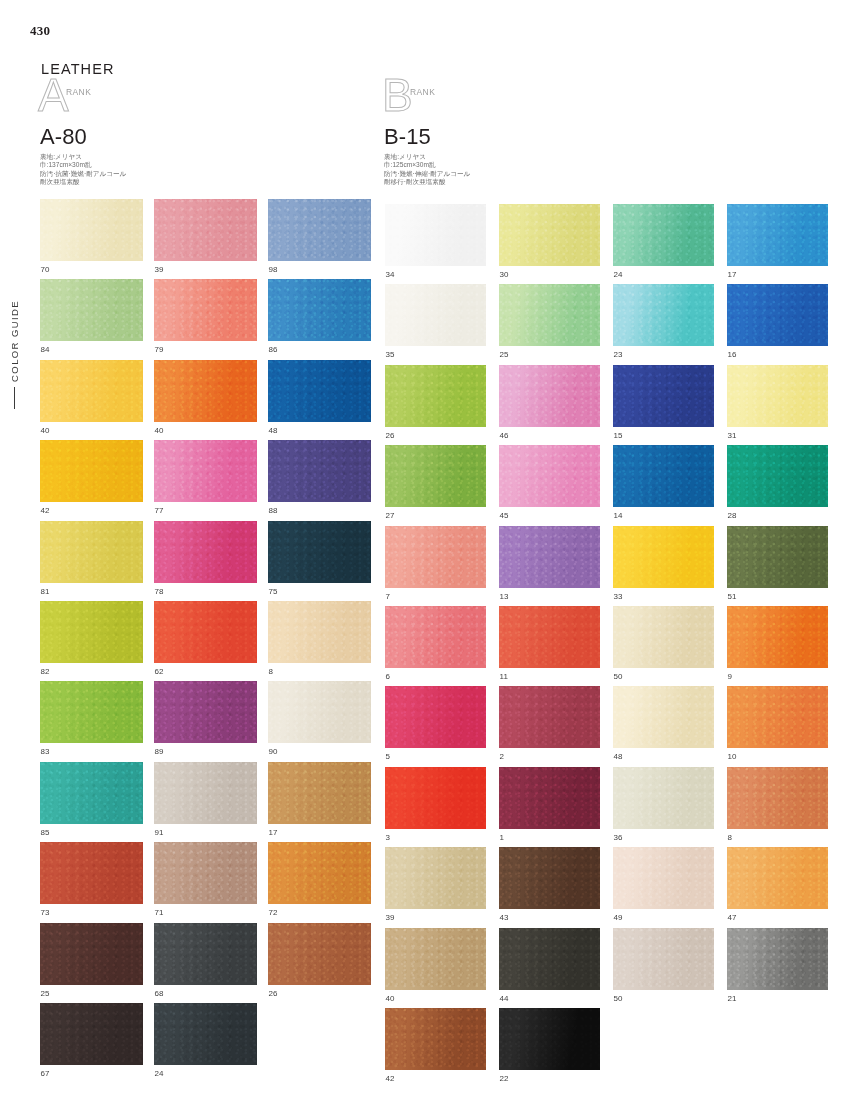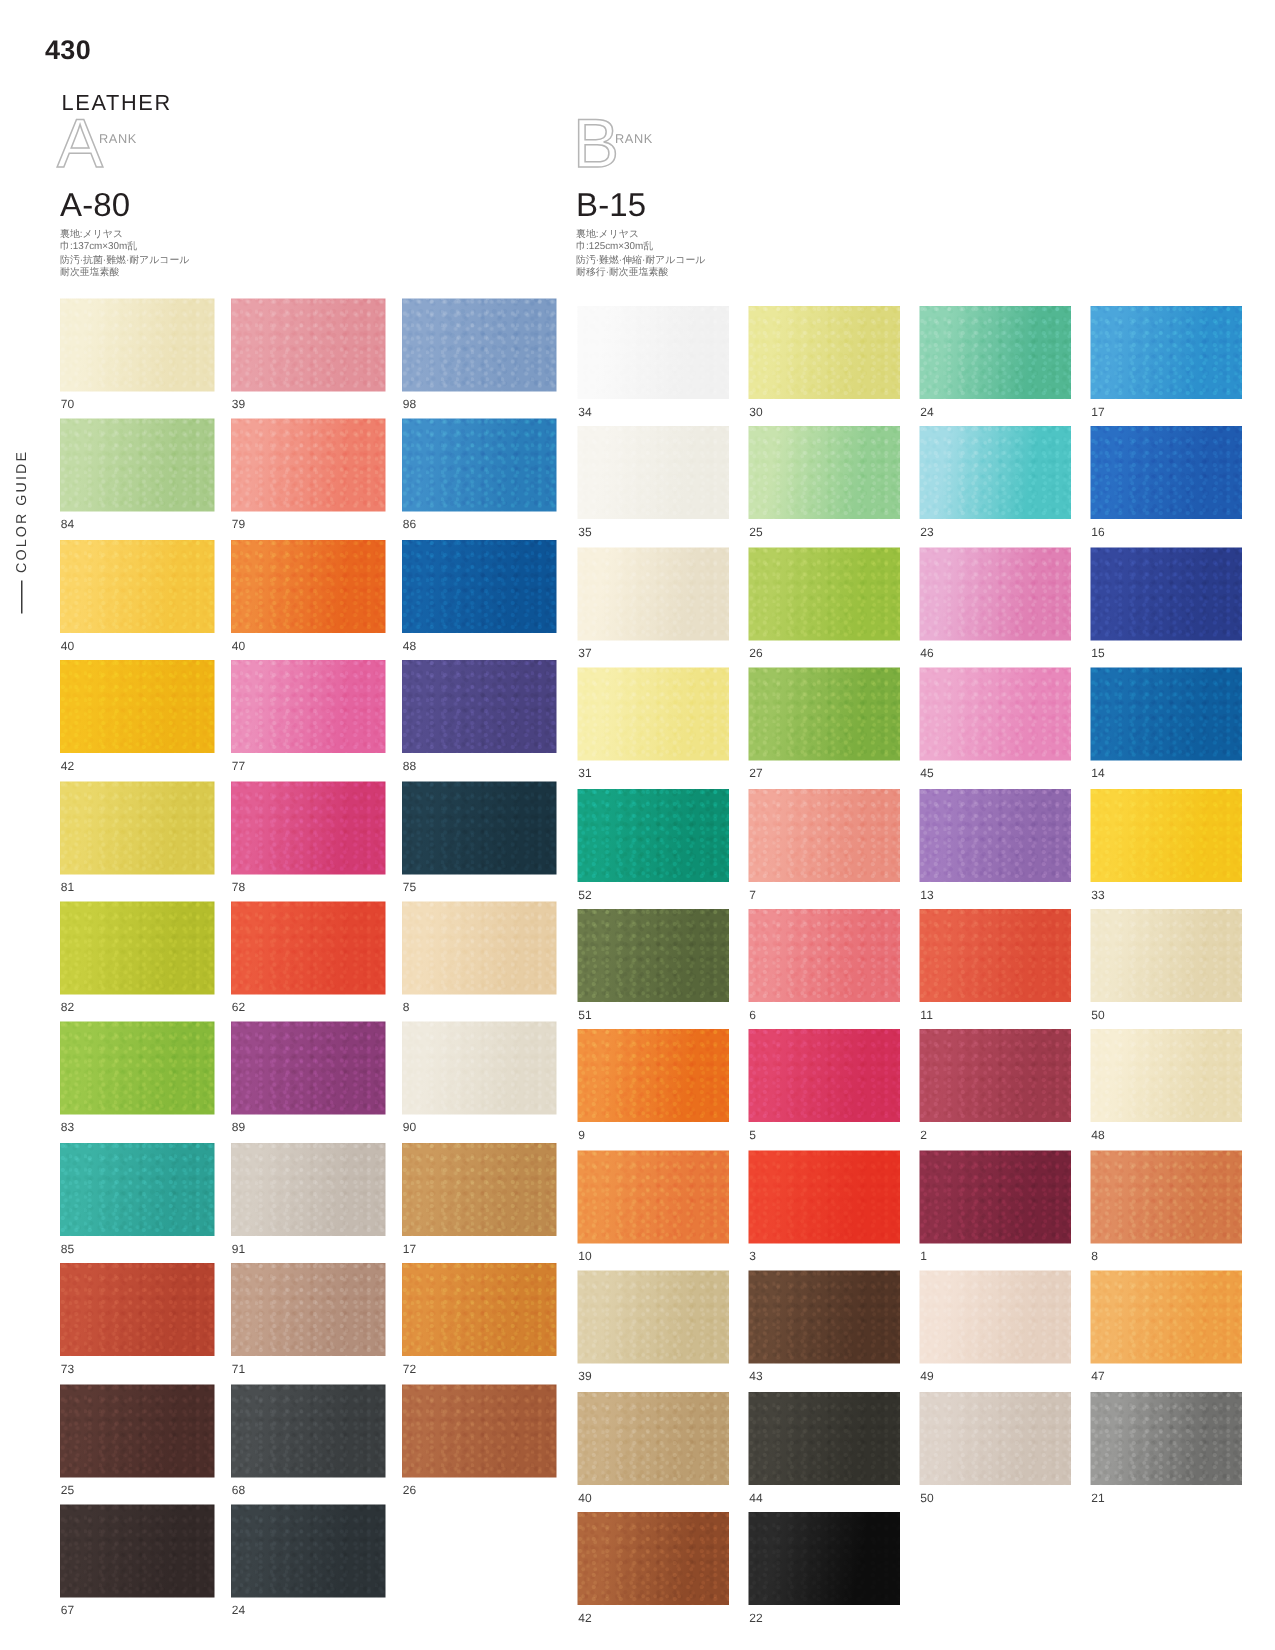--- a/index.html
+++ b/index.html
@@ -6,22 +6,22 @@
   html,body { background:#ffffff; }
   body {
     width:850px; height:1100px; position:relative; overflow:hidden;
     font-family:"Liberation Sans", sans-serif;
     -webkit-font-smoothing:antialiased;
   }
 
   
   .page-number{
     position:absolute; left:30px; top:23px;
-    font-family:Liberation Sans, sans-serif;
-    font-size:18px; font-weight:700; color:#231f20; letter-spacing:.2px;
+    font-family:Liberation Serif, serif;
+    font-size:13px; font-weight:700; color:#231f20; letter-spacing:.2px;
   }
 
   
   .side-tab{
     position:absolute; left:9px; top:300px;
     display:flex; flex-direction:column; align-items:center;
   }
   .side-tab-label{
     writing-mode:vertical-rl; transform:rotate(180deg);
     font-size:9.5px; letter-spacing:1.4px; color:#3b3b3b; font-weight:400;
@@ -292,24 +292,20 @@
     </div>
     <div class="cell">
       <div class="chip" style="background: linear-gradient(100deg, rgb(163, 220, 230) 0%, rgb(163, 220, 230) 18%, rgb(78, 196, 196) 72%, rgb(78, 196, 196) 100%);"></div>
       <div class="chip-label">23</div>
     </div>
     <div class="cell">
       <div class="chip" style="background: linear-gradient(100deg, rgb(42, 111, 196) 0%, rgb(42, 111, 196) 18%, rgb(31, 91, 176) 72%, rgb(31, 91, 176) 100%);"></div>
       <div class="chip-label">16</div>
     </div>
     <div class="cell">
-      <div class="chip" style="background: linear-gradient(100deg, rgb(248, 241, 222) 0%, rgb(248, 241, 222) 18%, rgb(232, 223, 200) 72%, rgb(232, 223, 200) 100%);"></div>
-      <div class="chip-label">37</div>
-    </div>
-    <div class="cell">
       <div class="chip" style="background: linear-gradient(100deg, rgb(181, 207, 94) 0%, rgb(181, 207, 94) 18%, rgb(154, 192, 63) 72%, rgb(154, 192, 63) 100%);"></div>
       <div class="chip-label">26</div>
     </div>
     <div class="cell">
       <div class="chip" style="background: linear-gradient(100deg, rgb(234, 174, 212) 0%, rgb(234, 174, 212) 18%, rgb(224, 128, 180) 72%, rgb(224, 128, 180) 100%);"></div>
       <div class="chip-label">46</div>
     </div>
     <div class="cell">
       <div class="chip" style="background: linear-gradient(100deg, rgb(53, 72, 158) 0%, rgb(53, 72, 158) 18%, rgb(42, 60, 139) 72%, rgb(42, 60, 139) 100%);"></div>
       <div class="chip-label">15</div>
@@ -325,21 +321,21 @@
     <div class="cell">
       <div class="chip" style="background: linear-gradient(100deg, rgb(238, 170, 207) 0%, rgb(238, 170, 207) 18%, rgb(232, 136, 187) 72%, rgb(232, 136, 187) 100%);"></div>
       <div class="chip-label">45</div>
     </div>
     <div class="cell">
       <div class="chip" style="background: linear-gradient(100deg, rgb(26, 111, 176) 0%, rgb(26, 111, 176) 18%, rgb(15, 94, 158) 72%, rgb(15, 94, 158) 100%);"></div>
       <div class="chip-label">14</div>
     </div>
     <div class="cell">
       <div class="chip" style="background: linear-gradient(100deg, rgb(22, 163, 131) 0%, rgb(22, 163, 131) 18%, rgb(13, 143, 114) 72%, rgb(13, 143, 114) 100%);"></div>
-      <div class="chip-label">52</div>
+      <div class="chip-label">28</div>
     </div>
     <div class="cell">
       <div class="chip" style="background: linear-gradient(100deg, rgb(242, 167, 154) 0%, rgb(242, 167, 154) 18%, rgb(234, 143, 128) 72%, rgb(234, 143, 128) 100%);"></div>
       <div class="chip-label">7</div>
     </div>
     <div class="cell">
       <div class="chip" style="background: linear-gradient(100deg, rgb(163, 124, 192) 0%, rgb(163, 124, 192) 18%, rgb(143, 104, 173) 72%, rgb(143, 104, 173) 100%);"></div>
       <div class="chip-label">13</div>
     </div>
     <div class="cell">
@@ -384,20 +380,24 @@
     </div>
     <div class="cell">
       <div class="chip" style="background: linear-gradient(100deg, rgb(239, 69, 48) 0%, rgb(239, 69, 48) 18%, rgb(230, 49, 34) 72%, rgb(230, 49, 34) 100%);"></div>
       <div class="chip-label">3</div>
     </div>
     <div class="cell">
       <div class="chip" style="background: linear-gradient(100deg, rgb(142, 48, 73) 0%, rgb(142, 48, 73) 18%, rgb(118, 35, 58) 72%, rgb(118, 35, 58) 100%);"></div>
       <div class="chip-label">1</div>
     </div>
     <div class="cell">
+      <div class="chip" style="background: linear-gradient(100deg, rgb(231, 229, 212) 0%, rgb(231, 229, 212) 18%, rgb(217, 214, 192) 72%, rgb(217, 214, 192) 100%);"></div>
+      <div class="chip-label">36</div>
+    </div>
+    <div class="cell">
       <div class="chip" style="background: linear-gradient(100deg, rgb(224, 141, 98) 0%, rgb(224, 141, 98) 18%, rgb(211, 120, 72) 72%, rgb(211, 120, 72) 100%);"></div>
       <div class="chip-label">8</div>
     </div>
     <div class="cell">
       <div class="chip" style="background: linear-gradient(100deg, rgb(222, 208, 171) 0%, rgb(222, 208, 171) 18%, rgb(205, 187, 142) 72%, rgb(205, 187, 142) 100%);"></div>
       <div class="chip-label">39</div>
     </div>
     <div class="cell">
       <div class="chip" style="background: linear-gradient(100deg, rgb(106, 74, 54) 0%, rgb(106, 74, 54) 18%, rgb(82, 53, 38) 72%, rgb(82, 53, 38) 100%);"></div>
       <div class="chip-label">43</div>

